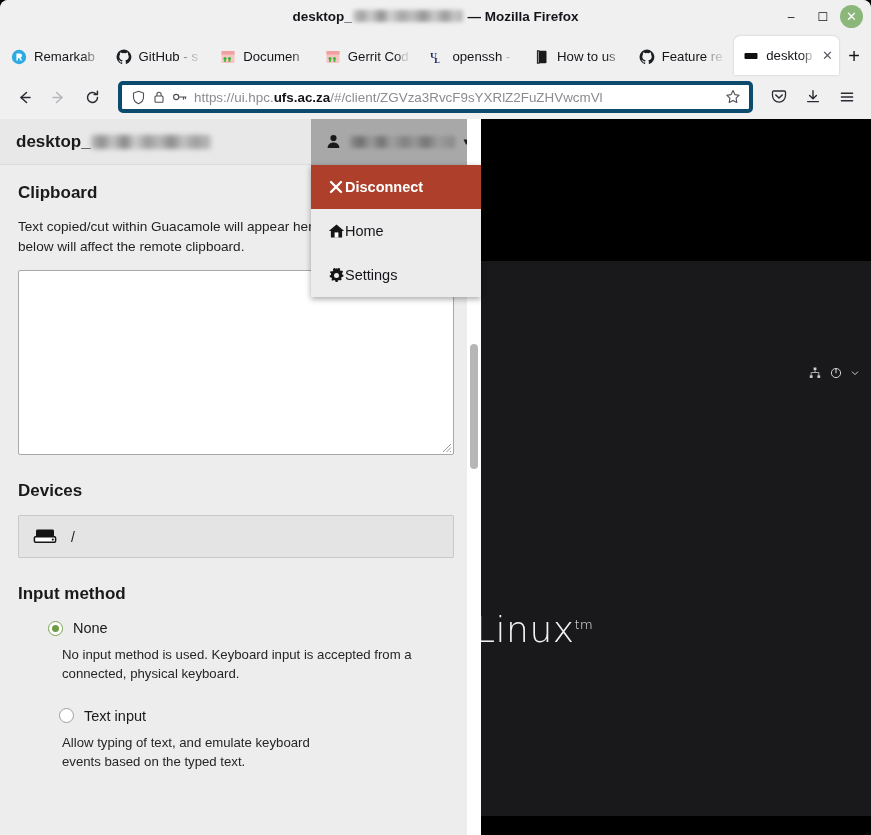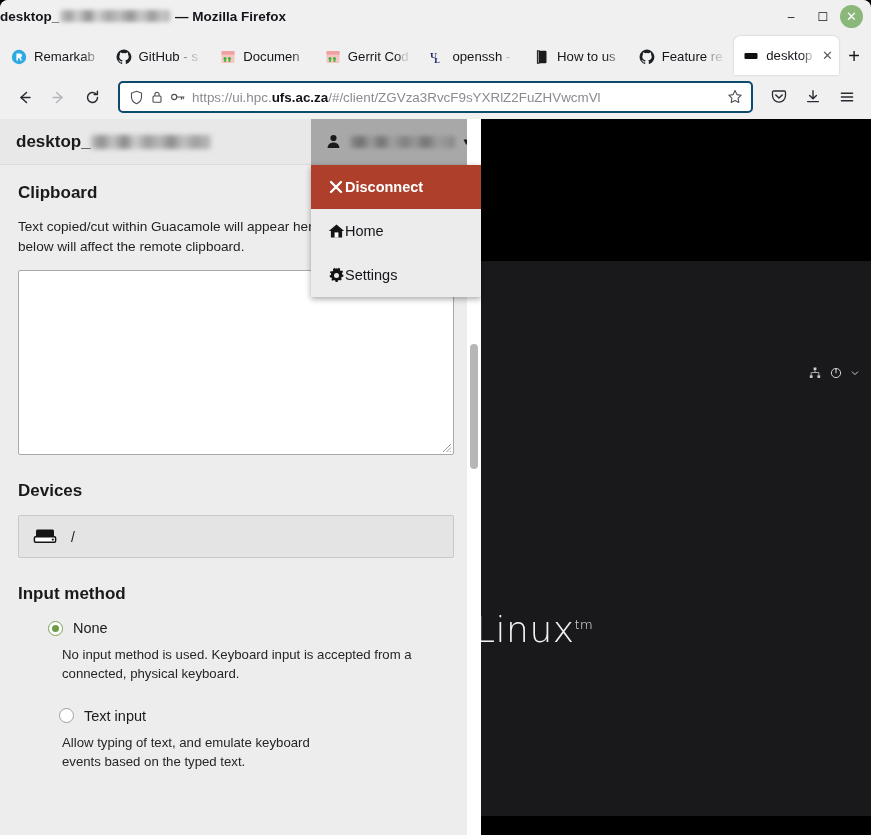--- a/index.html
+++ b/index.html
@@ -28,21 +28,21 @@
     background: #f0f0f0;
     display: flex;
     align-items: center;
     position: relative;
     flex: none;
     border-radius: 8px 8px 0 0;
   }
   .titlebar-title {
     position: absolute;
     left: 0; right: 0;
-    text-align: left;
+    text-align: center;
     font-size: 13.5px;
     font-weight: bold;
     color: #15141a;
     white-space: nowrap;
     pointer-events: none;
   }
   .title-redact {
     display: inline-block;
     width: 110px;
     height: 12px;
@@ -141,21 +141,21 @@
     display: flex; align-items: center; justify-content: center;
     border-radius: 4px;
     color: #2b2a33;
   }
   .nav-btn.disabled { color: #b5b5bc; }
   .urlbar {
     flex: 1;
     height: 32px;
     margin: 0 8px;
     background: #ffffff;
-    border: 2px solid #0c4a6e;
+    border: 4px solid #0c4a6e;
     border-radius: 5px;
     display: flex;
     align-items: center;
     gap: 6px;
     padding: 0 8px 0 9px;
     overflow: hidden;
   }
   .url-text {
     flex: 1;
     font-size: 13.4px;

